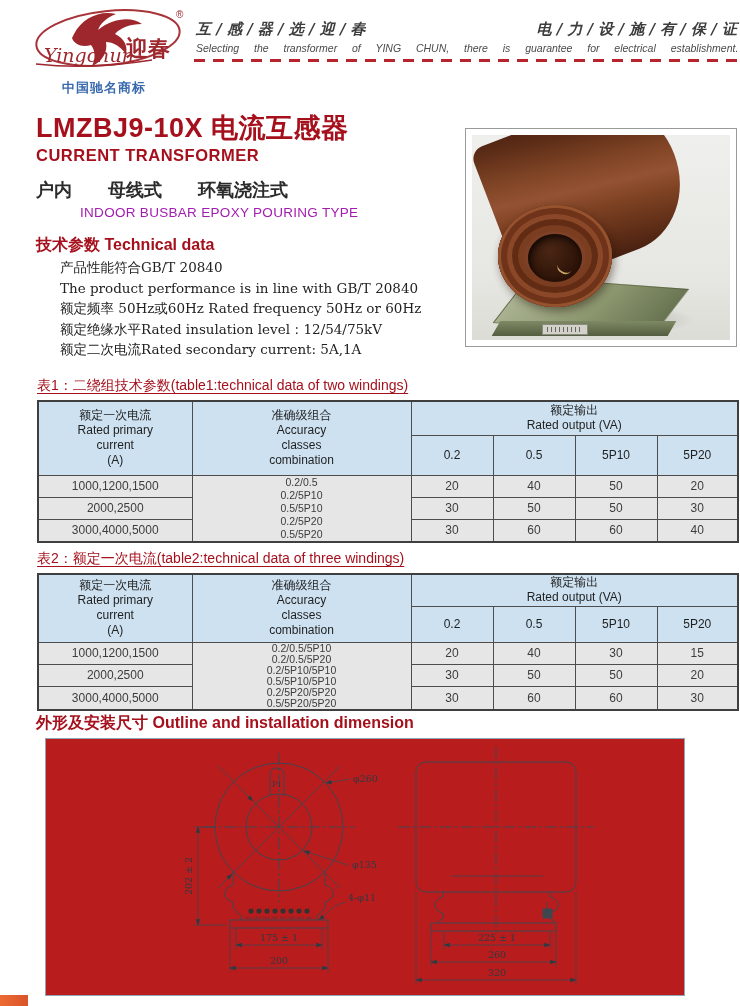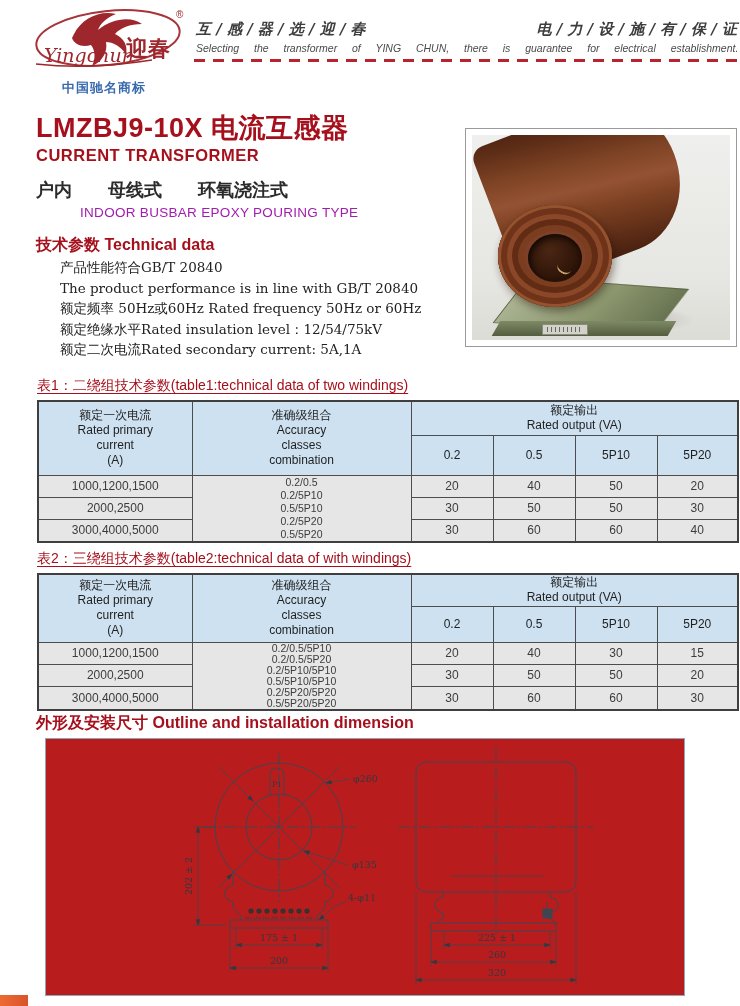--- a/index.html
+++ b/index.html
@@ -175,21 +175,21 @@
   <tr style="height:21px">
     <td class="bd">3000,4000,5000</td>
     <td class="bd">30</td>
     <td class="bd">60</td>
     <td class="bd">60</td>
     <td class="bd">40</td>
   </tr>
 </tbody>
   </table>
 
-<div class="tbl-title" style="top:550px;">表2：三绕组技术参数(table2:technical data of with windings)</div>
+<div class="tbl-title" style="top:550px;">表2：额定一次电流(table2:technical data of three windings)</div>
 <table class="spec" style="top:573px;">
   <colgroup>
       <col style="width:154px">
       <col style="width:219px">
       <col style="width:82px">
       <col style="width:82px">
       <col style="width:82px">
       <col style="width:81px">
     </colgroup>
   <tbody>

